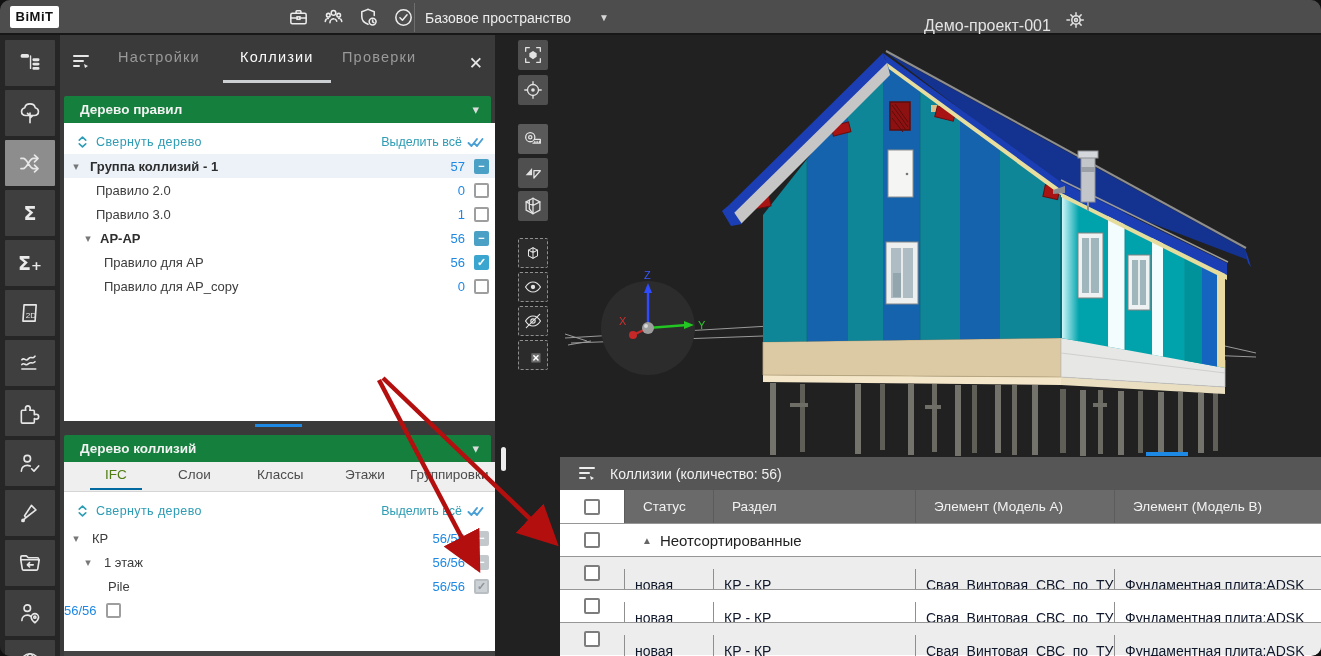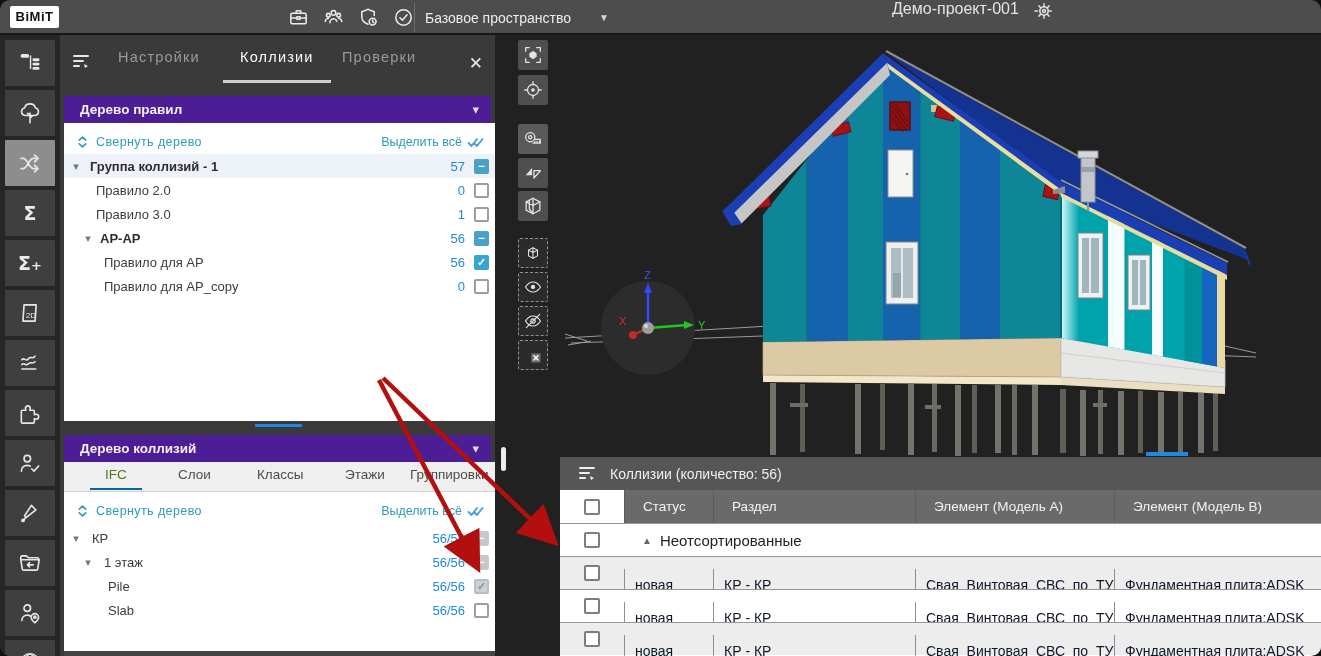--- a/index.html
+++ b/index.html
@@ -7,36 +7,36 @@
   .app { position:relative; width:1321px; height:656px; background:#212121; overflow:hidden;border-radius:10px; }
 
   
   .topbar { position:absolute; left:0; top:0; width:1321px; height:35px; background:#4d4d4d; border-bottom:2px solid #171717; z-index:30; }
   .logo { position:absolute; left:10px; top:6px; width:49px; height:22px; background:#fff; border-radius:2px; color:#111; font-weight:bold; font-size:13px; text-align:center; line-height:22px; letter-spacing:0.5px; }
   .tb-icons { position:absolute; left:286px; top:5px; display:flex; gap:10px; }
   .tb-icon { width:25px; height:25px; display:flex; align-items:center; justify-content:center; }
   .tb-sep { position:absolute; left:414px; top:3px; width:1px; height:29px; background:#6e6e6e; }
   .workspace { position:absolute; left:425px; top:0; height:35px; display:flex; align-items:center; gap:28px; color:#ececec; font-size:14px; }
   .ws-caret { font-size:10px; color:#d6d6d6; }
-  .project { position:absolute; left:892px; top:0; height:35px; display:flex; align-items:flex-start; gap:14px; color:#e4e4e4; font-size:16px; }
+  .project { position:absolute; left:924px; top:0; height:35px; display:flex; align-items:flex-end; gap:14px; color:#e4e4e4; font-size:16px; }
 
   
   .sidebar { position:absolute; left:0; top:35px; width:60px; height:621px; background:#262626; z-index:20; }
   .tile { position:absolute; left:5px; width:50px; height:46px; background:#3f3f3f; border-radius:1px; display:flex; align-items:center; justify-content:center; }
   .tile.active { background:#8d8d8d; }
   .tile svg { stroke:#e6e6e6; fill:none; stroke-width:1.5; stroke-linecap:round; stroke-linejoin:round; }
   .tile .sig { color:#eaeaea; font-size:19px; font-weight:bold; font-family:"DejaVu Sans", sans-serif; }
 
   
   .panel { position:absolute; left:60px; top:35px; width:435px; height:621px; background:#3a3a3a; z-index:25; }
   .ptab { position:absolute; top:14px; height:34px; font-size:14.5px; letter-spacing:1.2px; color:#9a9a9a; cursor:pointer; }
   .ptab.active { color:#fafafa; border-bottom:3px solid #cdd0d3; }
   .pclose { position:absolute; right:12px; top:18px; color:#e8e8e8; font-size:17px; cursor:pointer; }
   .burger { position:absolute; left:12px; top:18px; }
-  .sec-head { position:absolute; left:4px; width:427px; height:27px; background:#4c1d95; color:#f2f2f2; font-size:13.5px; font-weight:bold; line-height:27px; padding-left:16px; border-radius:2px 2px 0 0; }
+  .sec-head { position:absolute; left:4px; width:427px; height:27px; background:#15803d; color:#f2f2f2; font-size:13.5px; font-weight:bold; line-height:27px; padding-left:16px; border-radius:2px 2px 0 0; }
   .sec-caret { position:absolute; right:12px; top:0; font-size:13px; color:#dcdcdc; font-weight:normal; }
   .tree-body { position:absolute; left:4px; width:431px; background:#fff; overflow:hidden; }
   .tree-ctl { position:absolute; left:0; right:0; top:8px; height:22px; display:flex; align-items:center; font-size:12.5px; }
   .ctl-link { color:#2d9cb4; letter-spacing:0.4px; margin-left:7px; }
   .ctl-right { margin-left:auto; display:flex; align-items:center; gap:5px; margin-right:8px; color:#3d9ecb; }
   .trow { position:absolute; left:0; right:0; height:24px; display:flex; align-items:center; font-size:13px; color:#3c3c3c; }
   .trow.hl { background:#ecf2f7; }
   .trow .caret { width:12px; font-size:11px; color:#777; text-align:center; }
   .trow .lbl { flex:1; white-space:nowrap; }
   .trow .lbl.b { font-weight:bold; color:#2e2e2e; }
@@ -309,21 +309,20 @@
         <span class="lbl" style="margin-left:10px">1 этаж</span>
         <span class="cnt">56/56</span>
         <span class="cbx ind-g">−</span>
       </div>
       <div class="trow" style="top:82px">
         <span class="lbl" style="margin-left:44px">Pile</span>
         <span class="cnt">56/56</span>
         <span class="cbx chk-g">✓</span>
       </div>
       <div class="trow" style="top:106px">
-        <span class="lbl" style="margin-left:44px">Slab</span>
         <span class="cnt">56/56</span>
         <span class="cbx"></span>
       </div>
     </div>
     <div class="panel-bottom"></div>
   </section>
 
   <div class="viewport">
     <svg class="scene" width="826" height="621" viewBox="0 0 826 621">
       <defs>

